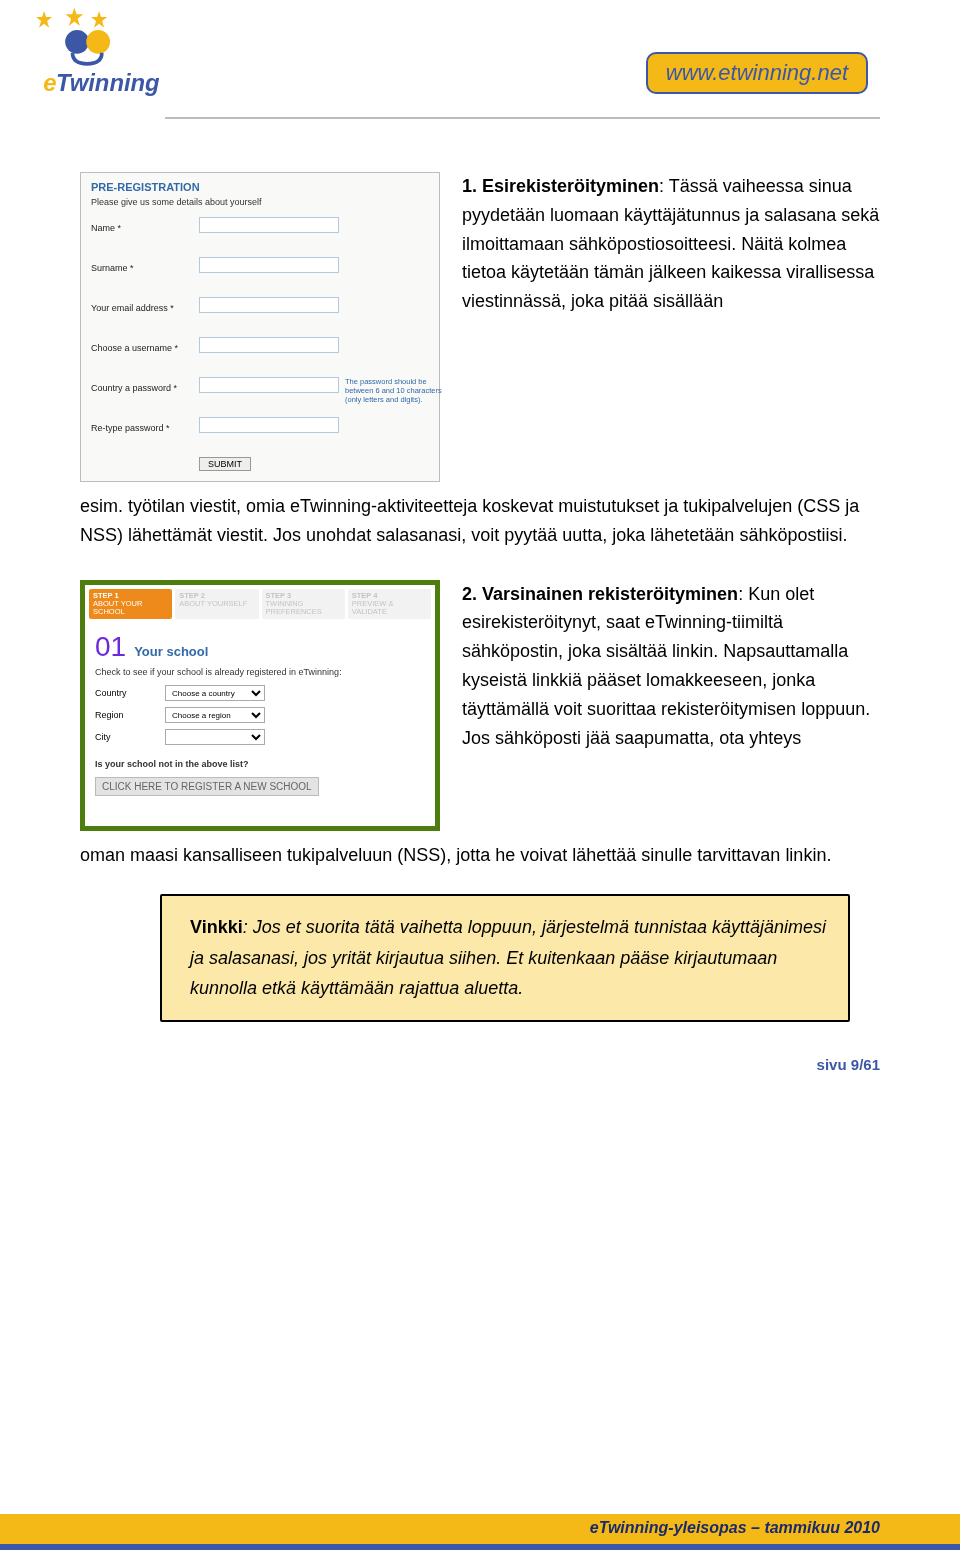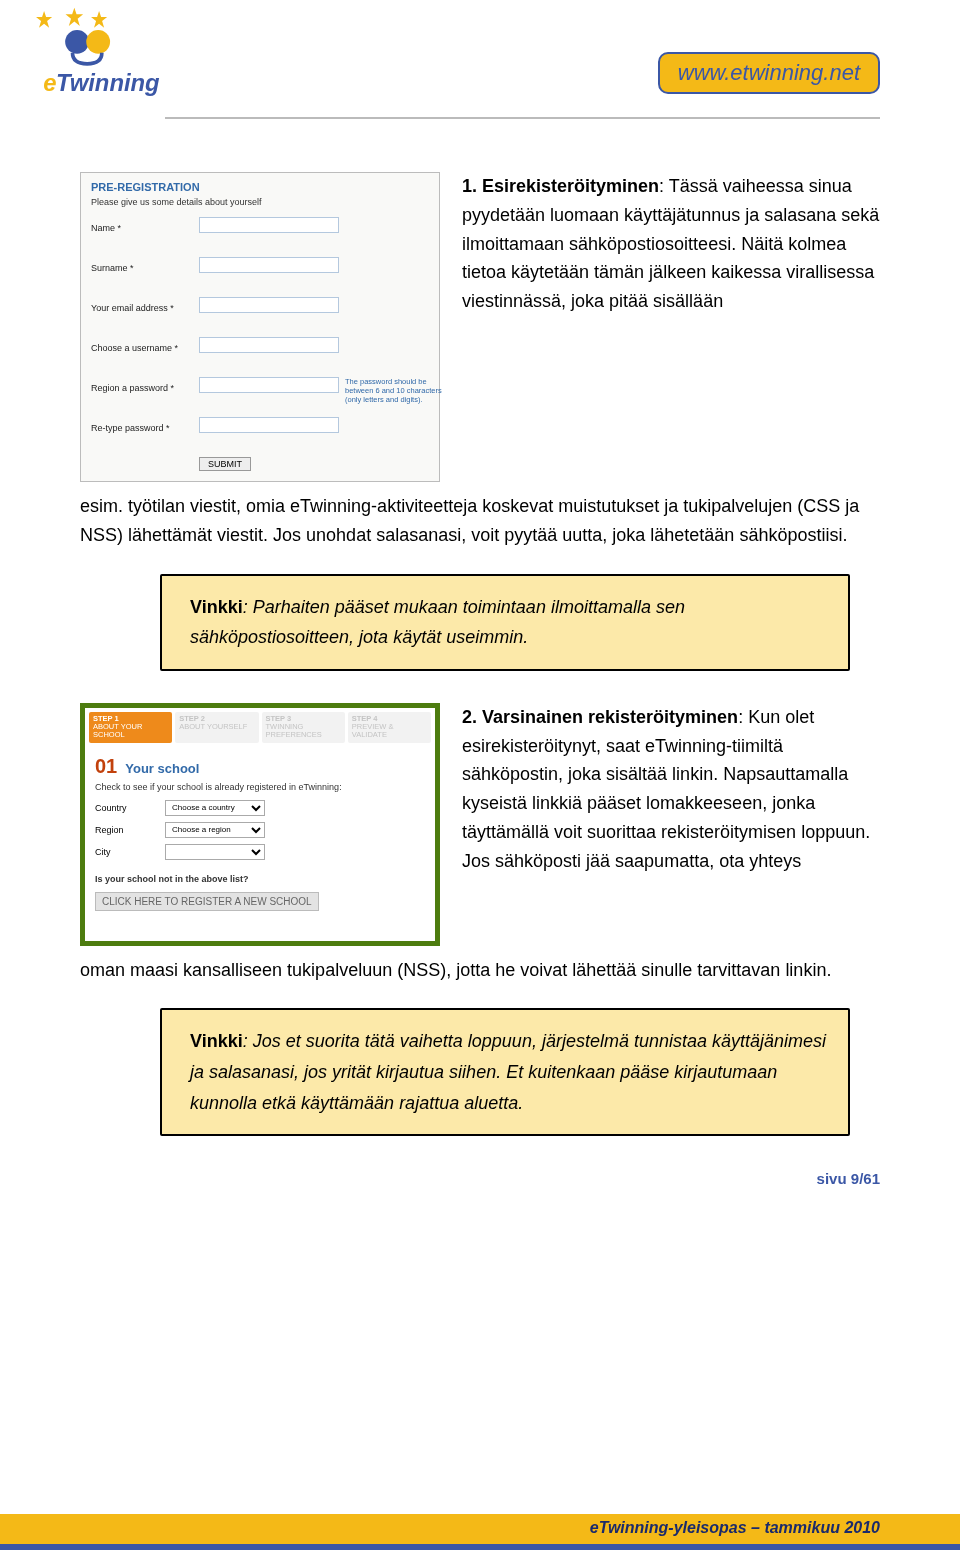--- a/index.html
+++ b/index.html
@@ -20,21 +20,21 @@
     height: 110px;
     margin-bottom: 20px;
   }
   .logo {
     position: absolute;
     left: -55px;
     top: -5px;
   }
   .url-badge {
     position: absolute;
-    right: 0;
+    right: 12px;
     top: 40px;
     background: #f4b917;
     border: 2px solid #3b57a6;
     border-radius: 10px;
     padding: 6px 18px;
     font-size: 22px;
     font-style: italic;
     color: #3b57a6;
   }
   .header-rule {
@@ -135,21 +135,21 @@
     color: #c4c4c4;
     font-size: 7.5px;
     padding: 3px 4px;
     border-radius: 2px;
     line-height: 1.1;
   }
   .step-tab.active { background: #ee8a1b; color: #fff; }
   .step-tab .snum { font-weight: bold; display: block; }
   .school-head { display: flex; align-items: baseline; gap: 8px; padding: 0 6px; margin-bottom: 4px; }
   .school-head .num {
-    color: #c2410c; font-size: 20px; font-weight: bold;
+    color: #6d28d9; font-size: 28px; font-weight: normal;
   }
   .school-head .title {
     color: #326aa9; font-size: 13px; font-weight: bold;
   }
   .school-check {
     font-size: 9px; color: #333; padding: 0 6px; margin-bottom: 8px;
   }
   .sel-row { display: flex; align-items: center; padding: 0 6px; margin-bottom: 6px; }
   .sel-label { width: 70px; font-size: 9px; }
   .sel-ctrl {
@@ -238,43 +238,40 @@
         </div>
         <div class="fld-row">
           <div class="fld-label">Your email address *</div>
           <input class="fld-input" style="">
         </div>
         <div class="fld-row">
           <div class="fld-label">Choose a username *</div>
           <input class="fld-input" style="">
         </div>
         <div class="fld-row">
-          <div class="fld-label">Region a password *</div>
+          <div class="fld-label">Country a password *</div>
           <input class="fld-input" type="password" style="">
           <div class="fld-hint">The password should be between 6 and 10 characters (only letters and digits).</div>
         </div>
         <div class="fld-row">
           <div class="fld-label">Re-type password *</div>
           <input class="fld-input" type="password" style="">
         </div>
         <div class="submit-wrap">
           <button class="submit-btn">SUBMIT</button>
         </div>
       </div>
 
       <div class="para">
         <span class="bold">1. Esirekisteröityminen</span><span>: Tässä vaiheessa sinua pyydetään luomaan käyttäjätunnus ja salasana sekä ilmoittamaan sähköpostiosoitteesi. Näitä kolmea tietoa käytetään tämän jälkeen kaikessa virallisessa viestinnässä, joka pitää sisällään</span>
       </div>
     </div>
 
     <div class="para">esim. työtilan viestit, omia eTwinning-aktiviteetteja koskevat muistutukset ja tukipalvelujen (CSS ja NSS) lähettämät viestit. Jos unohdat salasanasi, voit pyytää uutta, joka lähetetään sähköpostiisi.</div>
 
-    <div class="tip-box">
-      <span class="tip-label">Vinkki</span><span>: Parhaiten pääset mukaan toimintaan ilmoittamalla sen sähköpostiosoitteen, jota käytät useimmin.</span>
-    </div>
 
     <div class="row2">
       <div class="school-form">
         <div class="step-tabs">
           <div class="step-tab active">
             <span class="snum">STEP 1</span>
             <span>ABOUT YOUR SCHOOL</span>
           </div>
           <div class="step-tab">
             <span class="snum">STEP 2</span>

